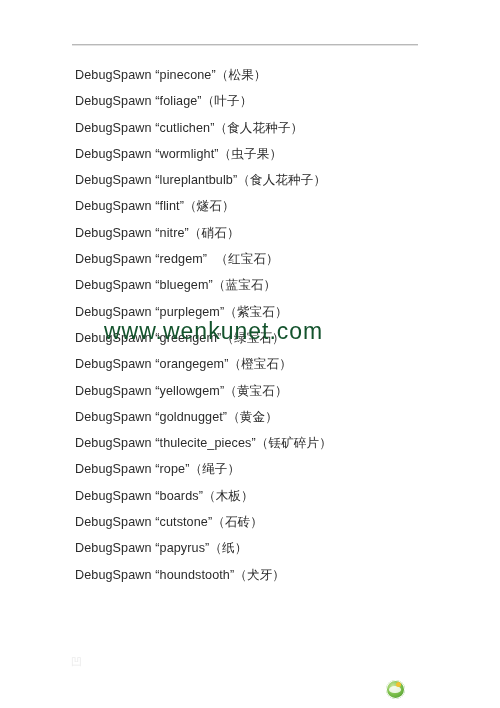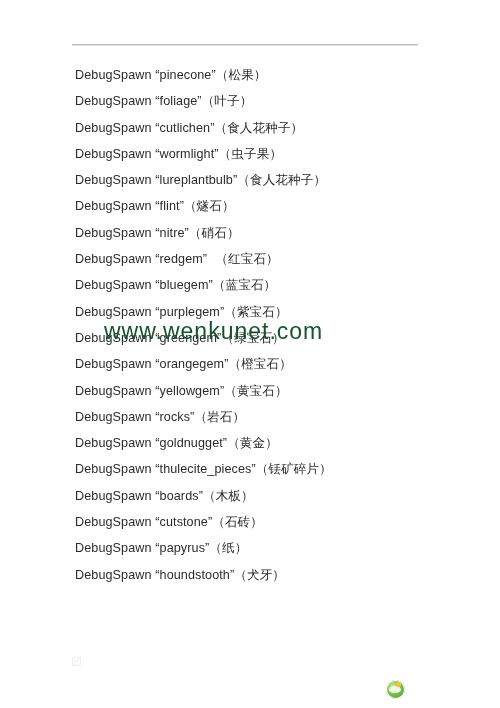--- a/index.html
+++ b/index.html
@@ -164,23 +164,23 @@
       <div class="cmd-line"><span class="cmd-name">DebugSpawn</span> <span class="cmd-id">“wormlight”</span><span class="cmd-cn">（虫子果）</span></div>
       <div class="cmd-line"><span class="cmd-name">DebugSpawn</span> <span class="cmd-id">“lureplantbulb”</span><span class="cmd-cn">（食人花种子）</span></div>
       <div class="cmd-line"><span class="cmd-name">DebugSpawn</span> <span class="cmd-id">“flint”</span><span class="cmd-cn">（燧石）</span></div>
       <div class="cmd-line"><span class="cmd-name">DebugSpawn</span> <span class="cmd-id">“nitre”</span><span class="cmd-cn">（硝石）</span></div>
       <div class="cmd-line"><span class="cmd-name">DebugSpawn</span> <span class="cmd-id">“redgem”</span><span class="cmd-cn">  （红宝石）</span></div>
       <div class="cmd-line"><span class="cmd-name">DebugSpawn</span> <span class="cmd-id">“bluegem”</span><span class="cmd-cn">（蓝宝石）</span></div>
       <div class="cmd-line"><span class="cmd-name">DebugSpawn</span> <span class="cmd-id">“purplegem”</span><span class="cmd-cn">（紫宝石）</span></div>
       <div class="cmd-line"><span class="cmd-name">DebugSpawn</span> <span class="cmd-id">“greengem”</span><span class="cmd-cn">（绿宝石）</span></div>
       <div class="cmd-line"><span class="cmd-name">DebugSpawn</span> <span class="cmd-id">“orangegem”</span><span class="cmd-cn">（橙宝石）</span></div>
       <div class="cmd-line"><span class="cmd-name">DebugSpawn</span> <span class="cmd-id">“yellowgem”</span><span class="cmd-cn">（黄宝石）</span></div>
-      <div class="cmd-line"><span class="cmd-name">DebugSpawn</span> <span class="cmd-id">“rocks”</span><span class="cmd-cn">（岩石）</span></div>
       <div class="cmd-line"><span class="cmd-name">DebugSpawn</span> <span class="cmd-id">“goldnugget”</span><span class="cmd-cn">（黄金）</span></div>
       <div class="cmd-line"><span class="cmd-name">DebugSpawn</span> <span class="cmd-id">“thulecite_pieces”</span><span class="cmd-cn">（铥矿碎片）</span></div>
+      <div class="cmd-line"><span class="cmd-name">DebugSpawn</span> <span class="cmd-id">“rope”</span><span class="cmd-cn">（绳子）</span></div>
       <div class="cmd-line"><span class="cmd-name">DebugSpawn</span> <span class="cmd-id">“boards”</span><span class="cmd-cn">（木板）</span></div>
       <div class="cmd-line"><span class="cmd-name">DebugSpawn</span> <span class="cmd-id">“cutstone”</span><span class="cmd-cn">（石砖）</span></div>
       <div class="cmd-line"><span class="cmd-name">DebugSpawn</span> <span class="cmd-id">“papyrus”</span><span class="cmd-cn">（纸）</span></div>
       <div class="cmd-line"><span class="cmd-name">DebugSpawn</span> <span class="cmd-id">“houndstooth”</span><span class="cmd-cn">（犬牙）</span></div>
     </div>
 
   <div id="watermark">www.wenkunet.com</div>
 
   <div id="page-mark">凹</div>
 

